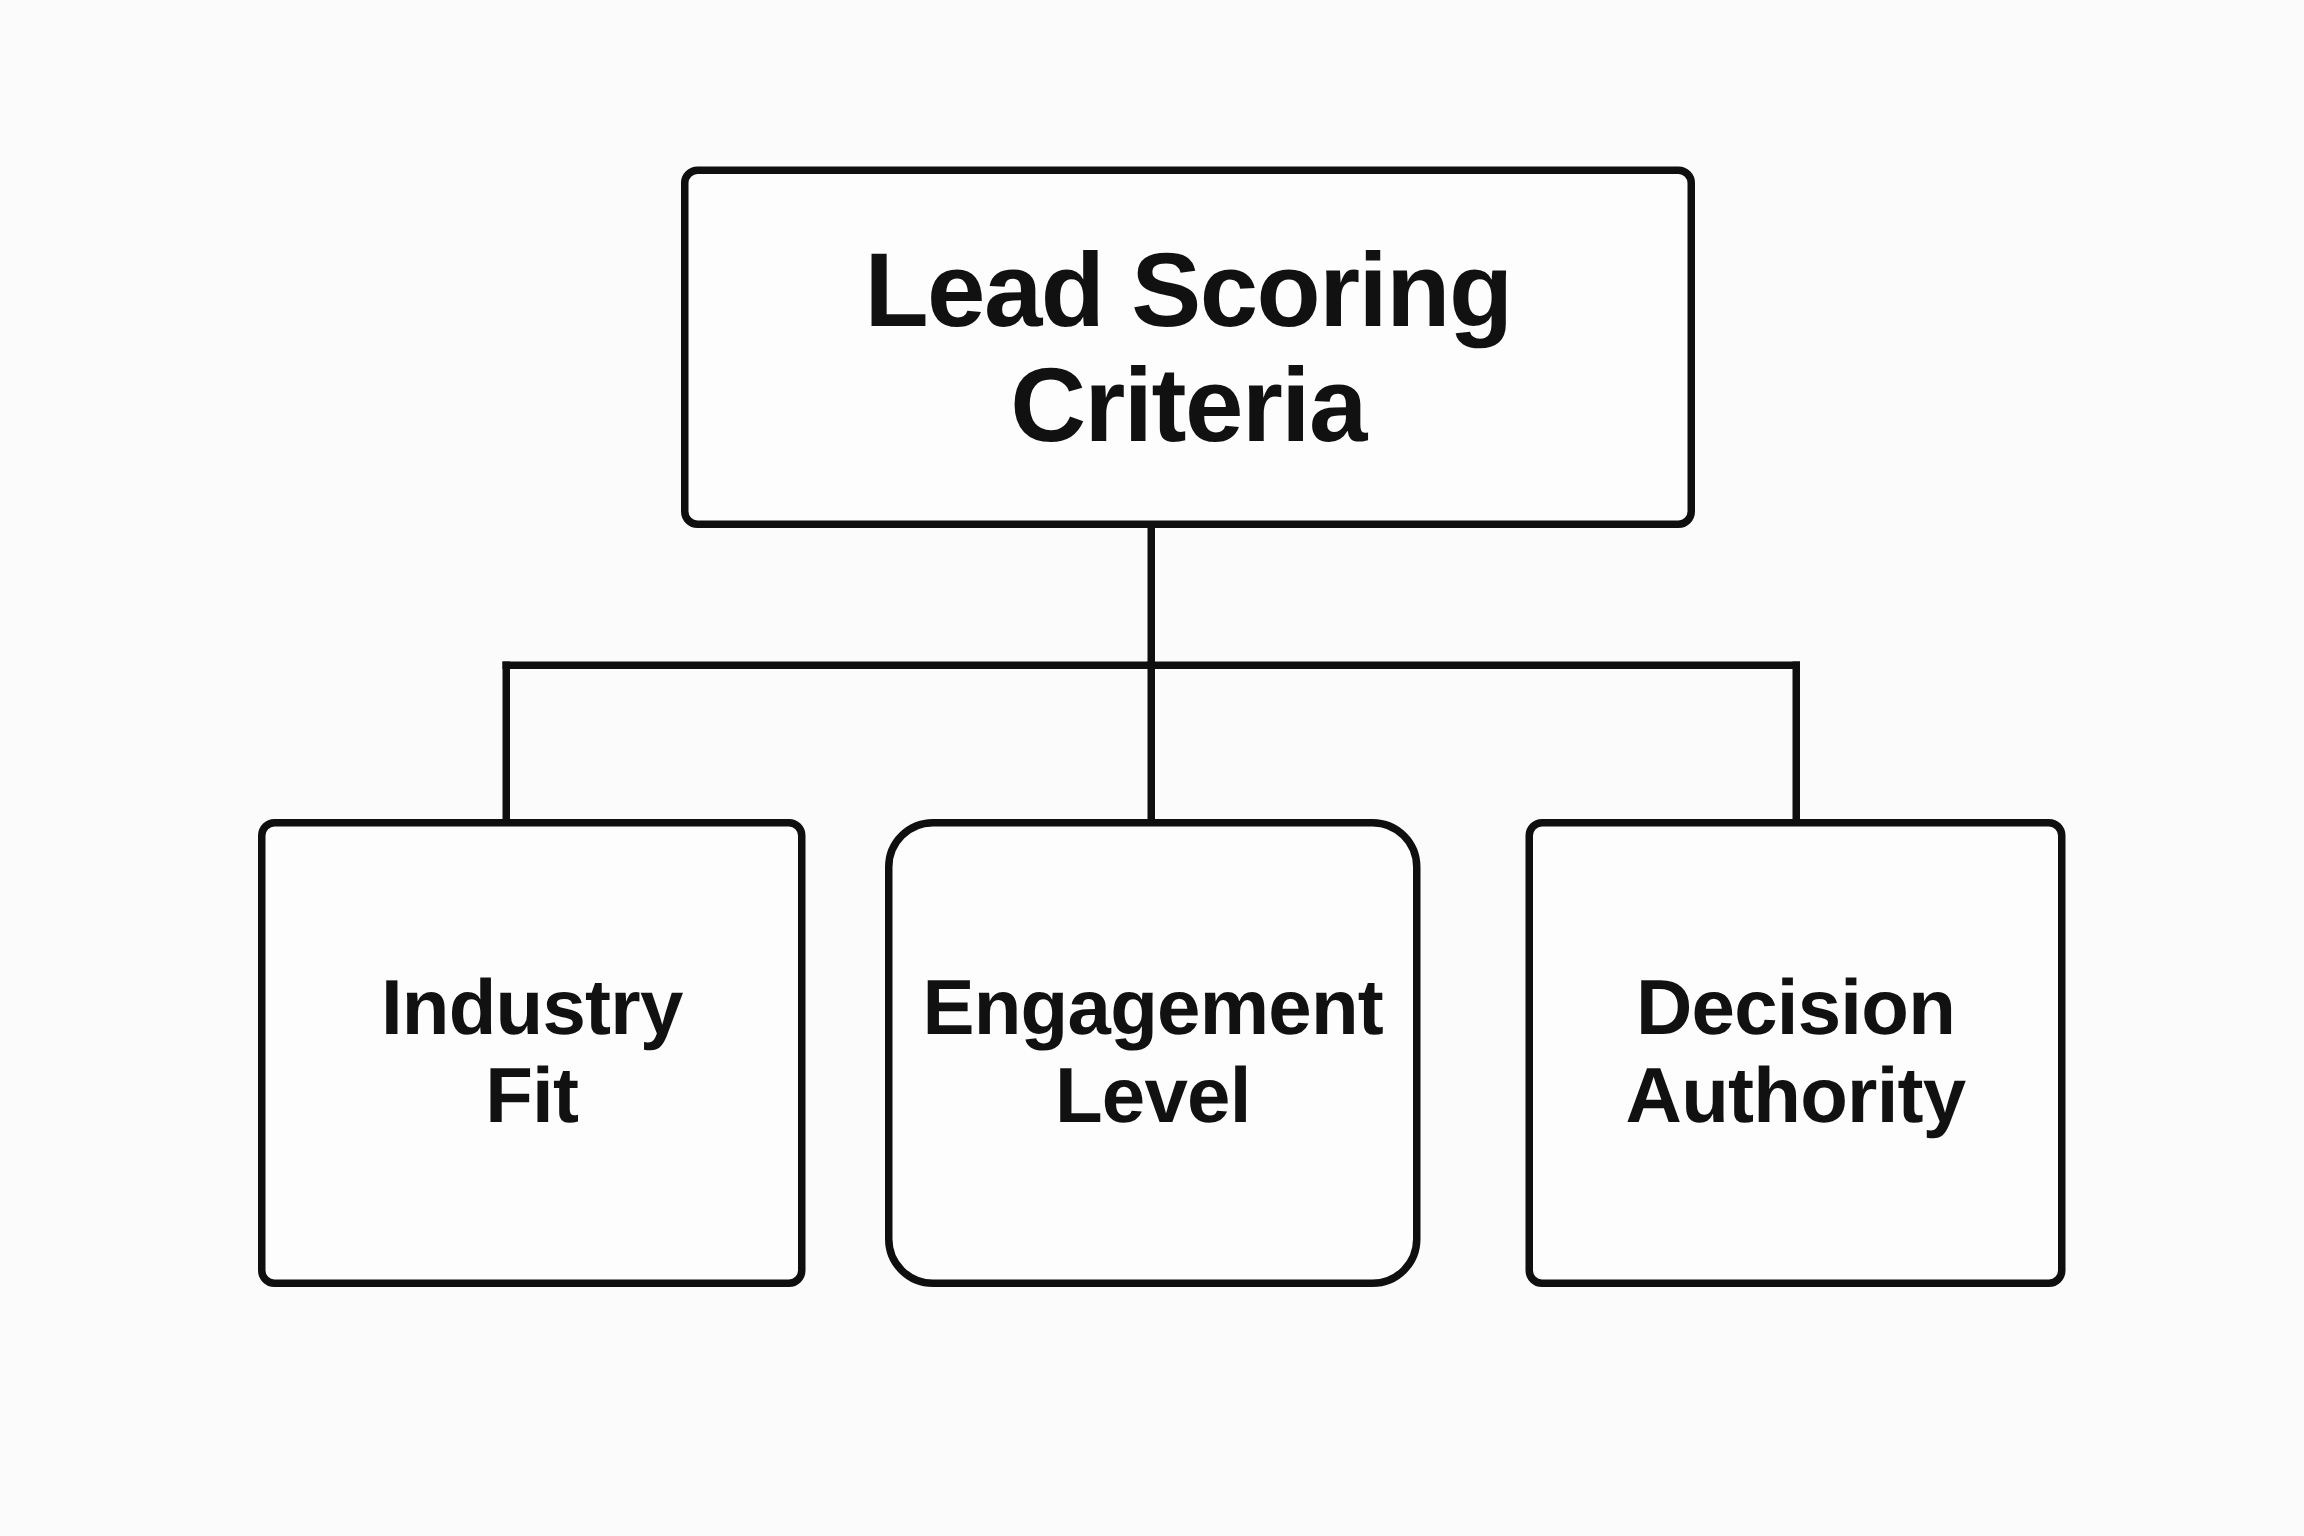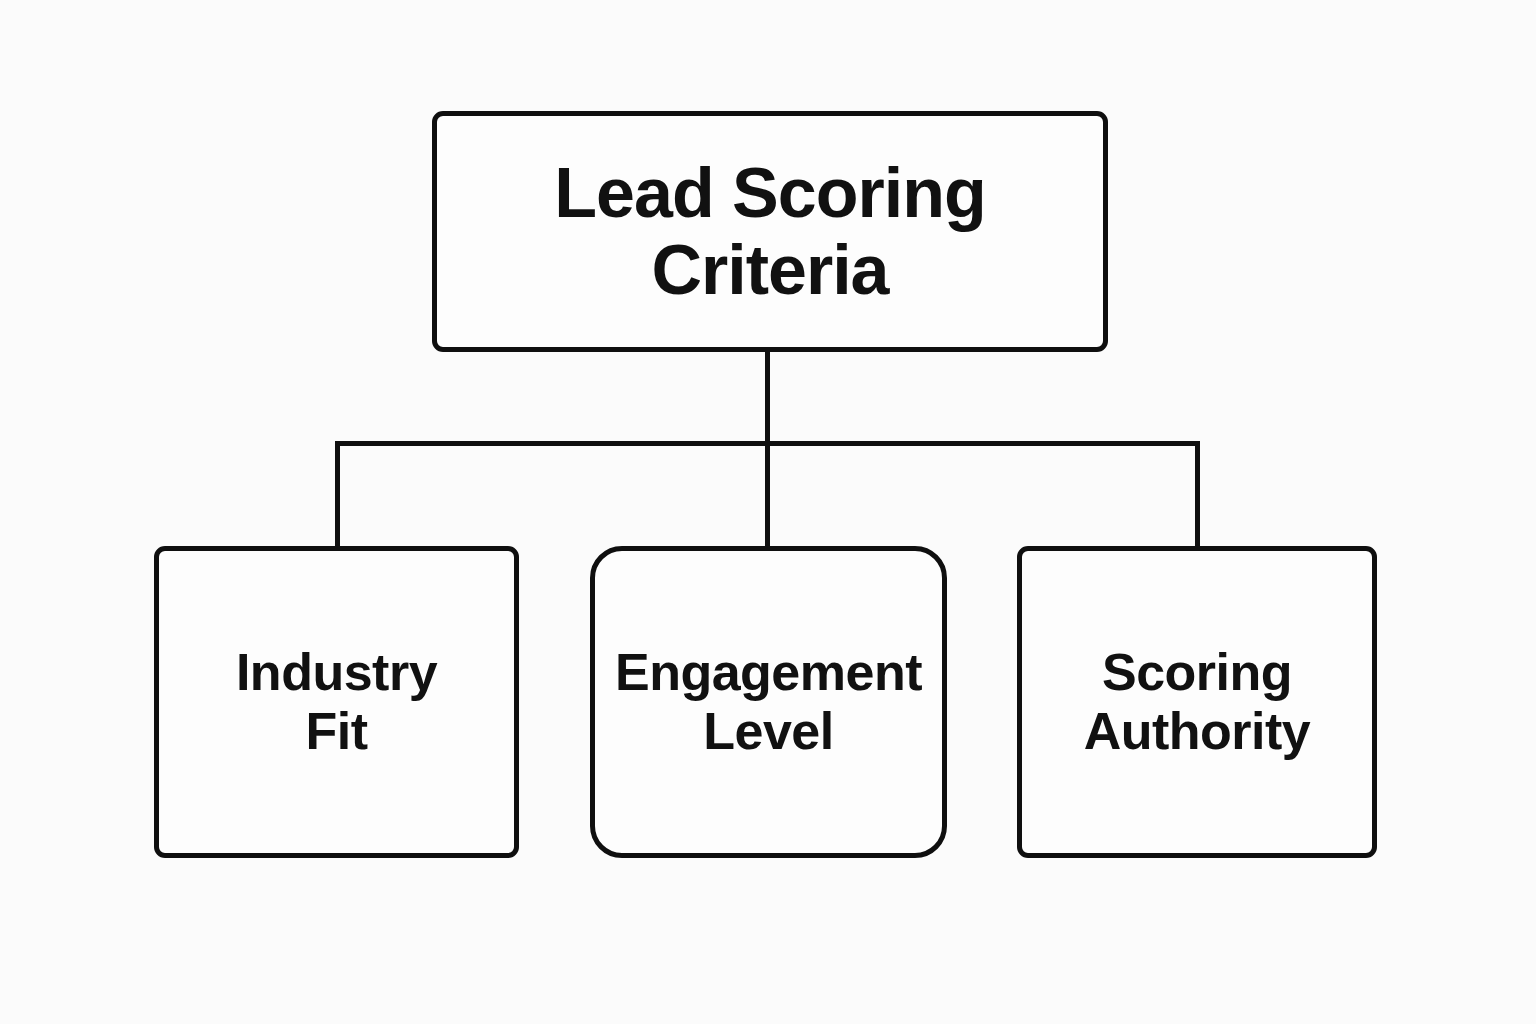--- a/index.html
+++ b/index.html
@@ -30,36 +30,36 @@
     display: flex;
     align-items: center;
     justify-content: center;
     text-align: center;
     color: var(--text);
     font-weight: 700;
     white-space: pre-line;
     z-index: 2;
   }
   .node-root {
-    left: 432px;
+    left: 454px;
     top: 111px;
     width: 676px;
     height: 241px;
     font-size: 70px;
     line-height: 1.1;
     letter-spacing: -1px;
   }
   .node-child {
     top: 546px;
     height: 312px;
     font-size: 52px;
     line-height: 1.13;
     letter-spacing: -0.5px;
   }
-  .node-child-1 { left: 154px; width: 365px; }
+  .node-child-1 { left: 172px; width: 365px; }
   .node-child-2 { left: 590px; width: 357px; border-radius: 32px; }
   .node-child-3 { left: 1017px; width: 360px; }
 
   .connector {
     position: absolute;
     background: var(--line);
     z-index: 1;
   }
   .stem-root      { left: 765px; top: 350px; width: 5px;  height: 96px; }
   .bar-horizontal { left: 335px; top: 441px; width: 865px; height: 5px; }
@@ -87,17 +87,17 @@
     <span>Industry
 Fit</span>
   </div>
 
   <div class="node node-child node-child-2">
     <span>Engagement
 Level</span>
   </div>
 
   <div class="node node-child node-child-3">
-    <span>Scoring
+    <span>Decision
 Authority</span>
   </div>
 
 </div>
 
 </body></html>

